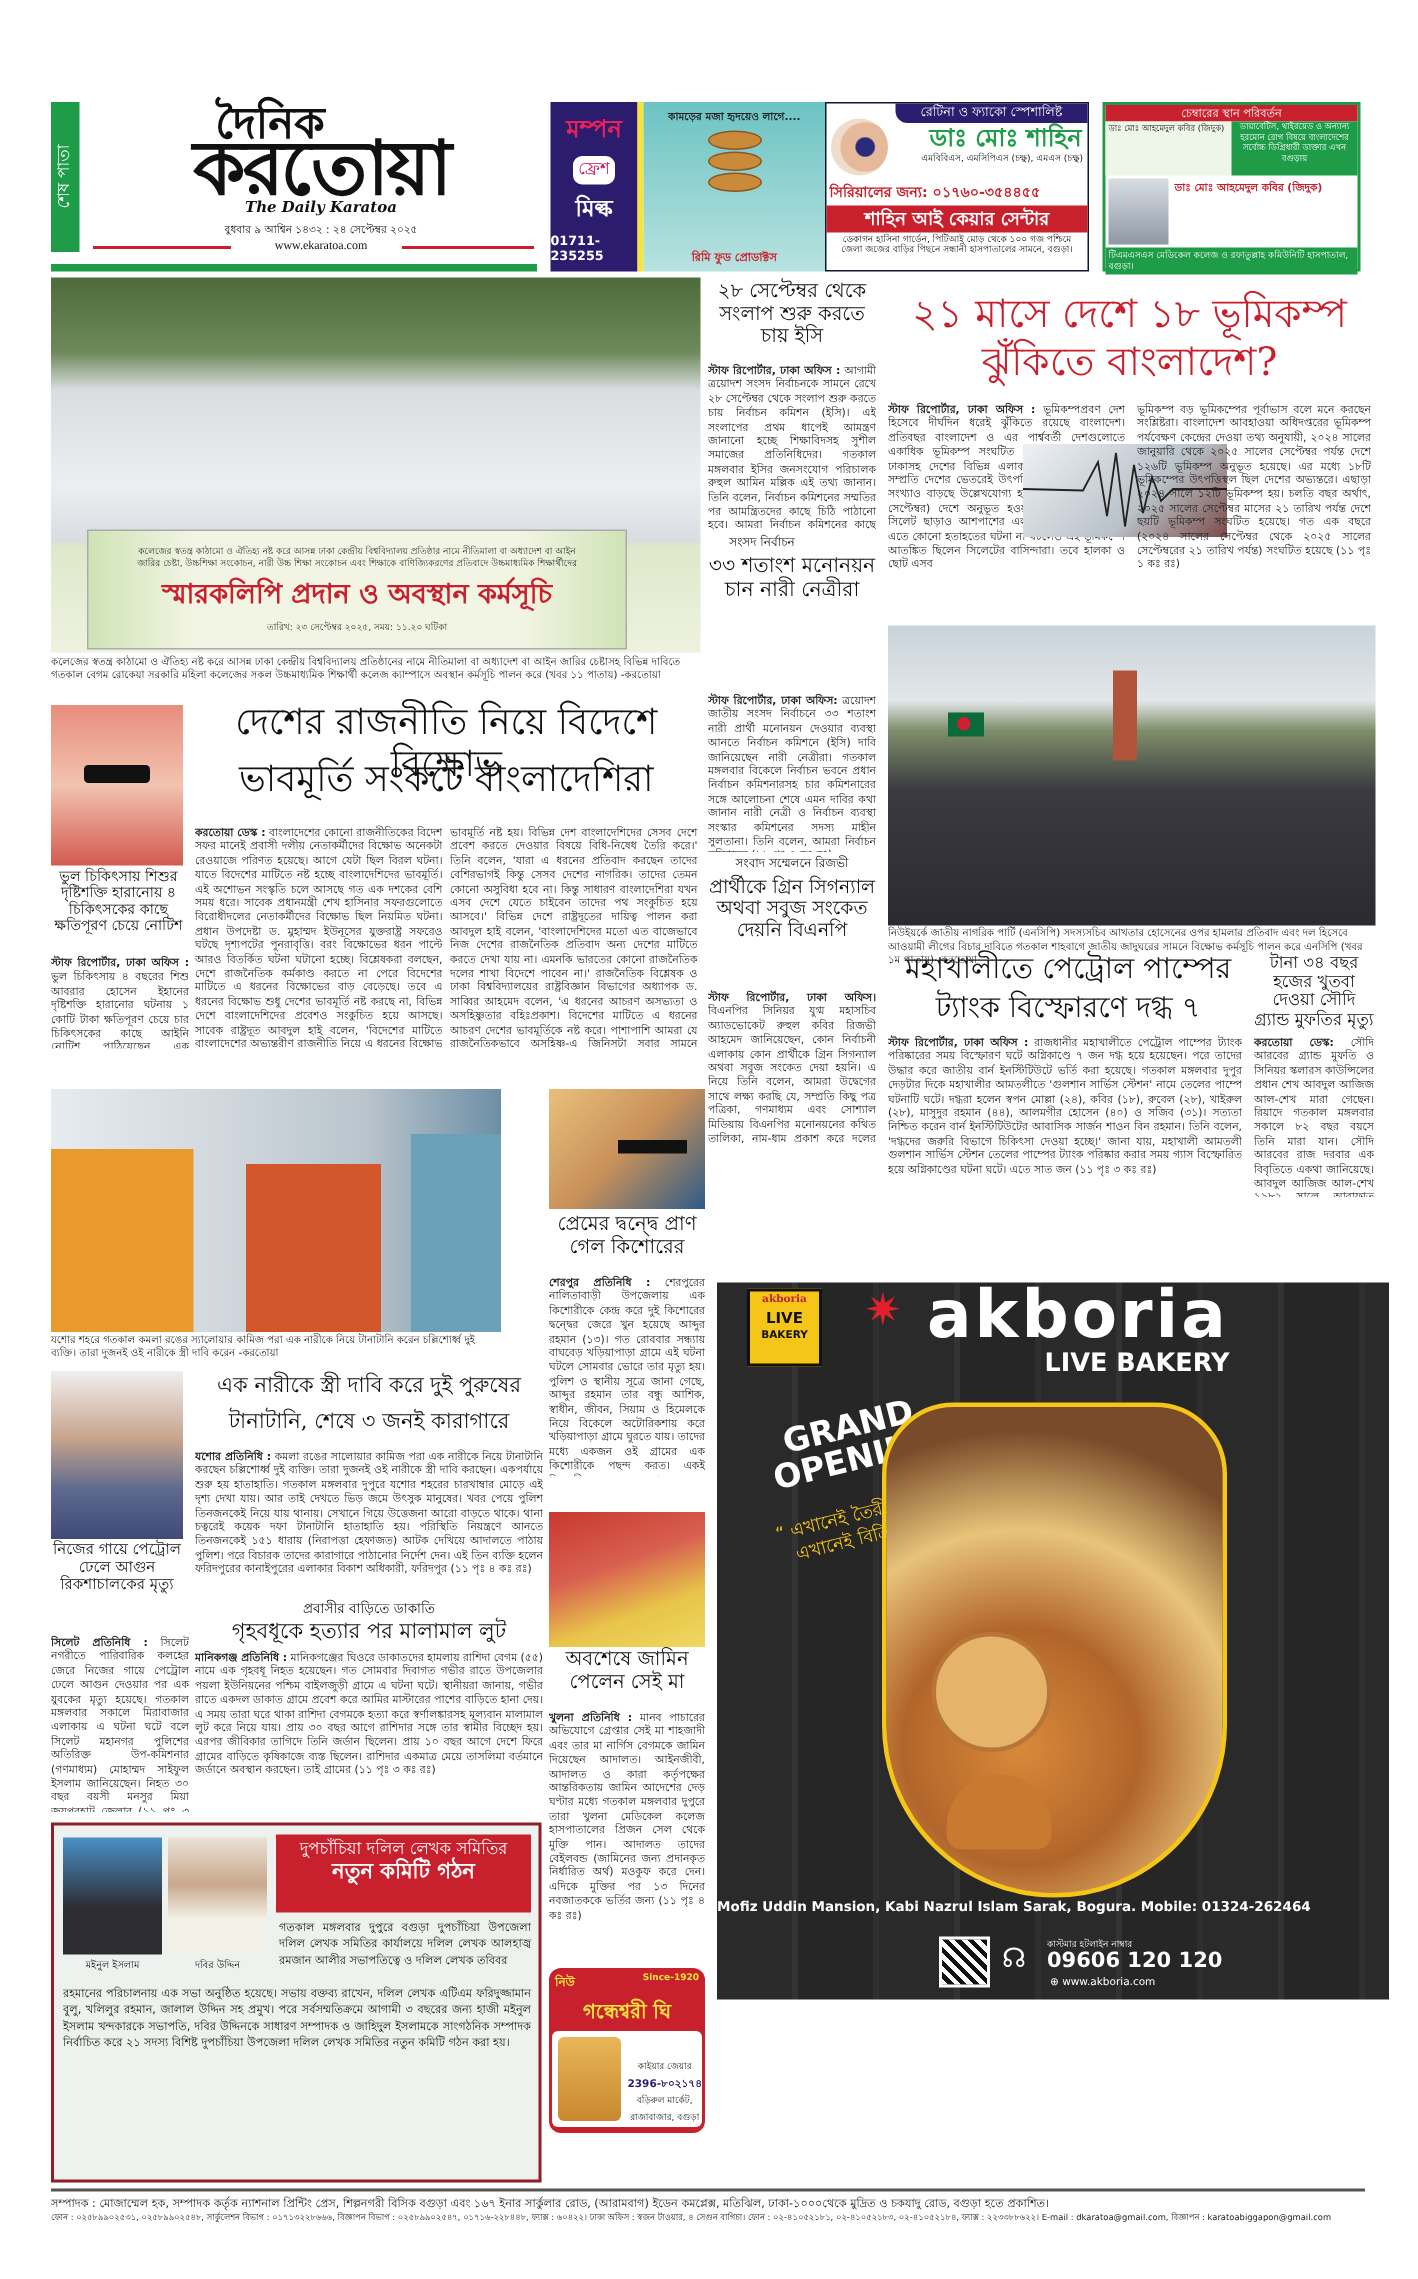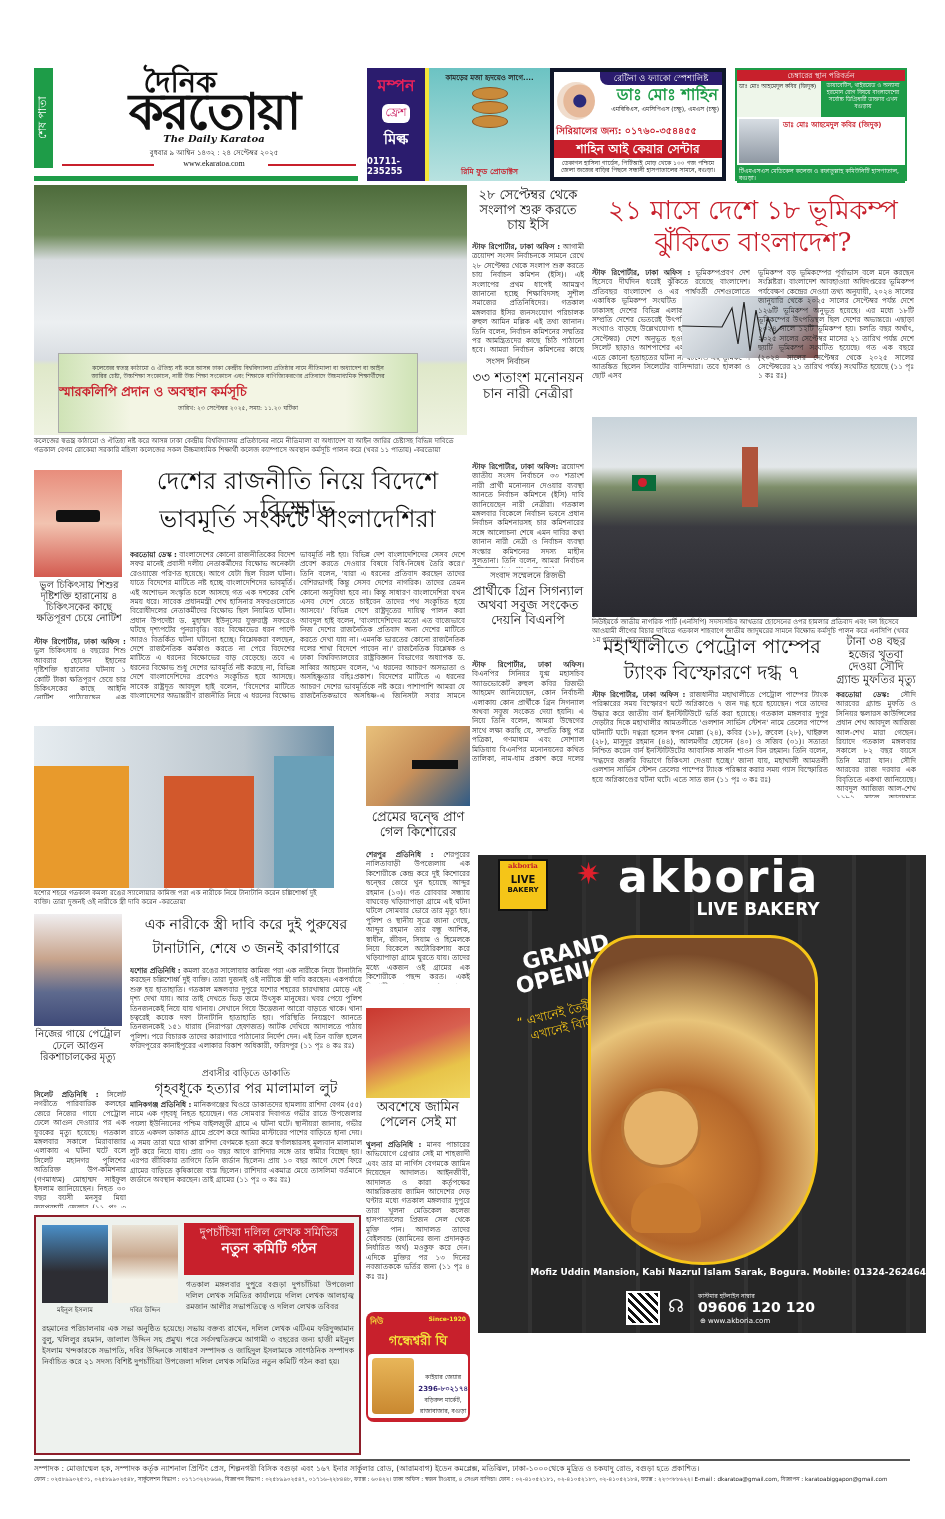--- a/index.html
+++ b/index.html
@@ -21,34 +21,34 @@
 .greenbar{left:34px;top:176px;width:324px;height:5px;background:#1e9c48}
 
 .ad1{left:367px;top:68px;width:183px;height:113px;display:flex}
 .ad1 .l{width:58px;background:#2b1c6e;color:#fff;display:flex;flex-direction:column;align-items:center;justify-content:space-around;padding:3px 0}
 .ad1 .l .a{font-size:16px;font-weight:bold;color:#e8215a}
 .ad1 .l .b{font-size:11px;background:#fff;color:#c8175c;border-radius:6px;padding:0 4px;font-weight:normal}
 .ad1 .l .c{font-size:15px;font-weight:bold}
 .ad1 .l .d{font-size:8.5px;font-weight:bold}
 .ad1 .r{flex:1;background:linear-gradient(#6cc3c3,#b8e2e0);position:relative;text-align:center;font-size:7px;color:#222}
 .cookie{width:36px;height:13px;border-radius:50%;background:#c98a3a;border:1px solid #8d5520;margin:1px auto}
-.ad2{left:550px;top:68px;width:176px;height:113px;border:4px solid #0f172a;font-size:6px}
+.ad2{left:550px;top:68px;width:176px;height:113px;border:1px solid #0f172a;font-size:6px}
 .ad2 .t{background:#2b1c6e;color:#fff;font-size:8.5px;text-align:center;border-radius:0 0 0 8px;margin-left:46px;height:13px;line-height:13px}
 .ad2 .n{color:#1e9c48;font-size:16px;font-weight:bold;text-align:right;padding-right:4px;line-height:20px}
 .ad2 .s{color:#c8202c;font-size:9.5px;font-weight:bold;padding-left:2px}
 .ad2 .c{background:#c8202c;color:#fff;font-size:12px;font-weight:bold;text-align:center;height:18px;line-height:18px;margin:1px 0}
 .eye{position:absolute;left:3px;top:10px;width:38px;height:38px;border-radius:50%;background:radial-gradient(circle at 60% 50%,#2a2a7a 0 6px,#e6b99a 7px 16px,#f0dccc 17px)}
 .ad3{left:735px;top:68px;width:172px;height:113px;border:2px solid #1e9c48;font-size:5.6px;background:#fff}
 .ad3 .t{background:#c8202c;color:#fff;text-align:center;font-size:7.5px;height:11px;line-height:11px}
 .ad3 .g{background:#1e9c48;color:#fff;padding:1px 3px;line-height:7px}
 
 .leadphoto{left:34px;top:185px;width:433px;height:250px;background:linear-gradient(180deg,#4d6b3b 0%,#6e8a5a 20%,#d9dde0 30%,#eceff1 55%,#d9dde2 70%,#dfe8c9 72%,#eef2e0 100%)}
 .banner{position:absolute;left:24px;top:168px;width:360px;height:80px;background:linear-gradient(90deg,#cfe3b6,#f3f5e4 20%,#f3f5e4 80%,#cfe3b6);border:1px solid #aaa}
 .banner .sm{font-size:6px;text-align:center;padding:10px 30px 2px;line-height:8px;color:#333}
-.banner .big{font-size:13px;color:#c8202c;font-weight:bold;text-align:left;font-family:"DejaVu Serif",serif}
+.banner .big{font-size:18px;color:#c8202c;font-weight:bold;text-align:center;font-family:"DejaVu Serif",serif}
 .banner .dt{font-size:6px;text-align:center;color:#333}
 
 .rule{background:#555}
 .ad-akb{left:478px;top:855px;width:448px;height:478px;background:repeating-linear-gradient(90deg,#2a2a2a 0 50px,#333 50px 54px,#262626 54px 104px,#2f2f2f 104px 108px)}
 .ad-ghee{left:366px;top:1312px;width:104px;height:110px;background:#c8202c;border-radius:8px;color:#fff;font-size:6px;overflow:hidden}
 .box-dupc{left:34px;top:1215px;width:327px;height:240px;border:2px solid #8e1e2a;background:#eef2ee}
 .footer{left:34px;top:1464px;width:876px;font-size:6.8px;line-height:10px;color:#222}
 </style>
 </head>
 <body>
@@ -232,21 +232,21 @@
     <div>OPENING</div>
   </div>
   <div style="position:absolute;left:40px;top:150px;transform:rotate(-14deg);color:#f5c518;font-size:12px;line-height:16px">
     <div>“ এখানেই তৈরী</div>
     <div style="padding-left:10px">এখানেই বিক্রি”</div>
   </div>
   <div style="position:absolute;left:110px;top:80px;width:230px;height:330px;border:3px solid #f5c518;border-radius:50px 50px 120px 120px;background:radial-gradient(circle at 40% 70%,#d88a3a,#b2652a 30%,#e8c47a 55%,#7a4b2a 80%)">
     <div style="position:absolute;left:30px;top:150px;width:80px;height:80px;border-radius:50%;background:#e6b36a;border:3px solid #b77638"></div>
     <div style="position:absolute;left:40px;top:245px;width:70px;height:50px;border-radius:35px 35px 10px 10px;background:#c87a30"></div>
   </div>
-  <div style="position:absolute;left:0;top:412px;width:448px;text-align:right;color:#fff;font-size:9px;font-weight:bold">Mofiz Uddin Mansion, Kabi Nazrul Islam Sarak, Bogura. Mobile: 01324-262464</div>
+  <div style="position:absolute;left:0;top:412px;width:448px;text-align:left;color:#fff;font-size:9px;font-weight:bold">Mofiz Uddin Mansion, Kabi Nazrul Islam Sarak, Bogura. Mobile: 01324-262464</div>
   <div style="position:absolute;left:148px;top:436px;width:34px;height:34px;background:repeating-linear-gradient(45deg,#fff 0 3px,#111 3px 6px);border:2px solid #fff"></div>
   <div style="position:absolute;left:190px;top:440px;color:#fff;font-size:18px">☊</div>
   <div style="position:absolute;left:220px;top:436px;color:#fff;font-size:6px">কাস্টমার হটলাইন নাম্বার</div>
   <div style="position:absolute;left:220px;top:444px;color:#fff;font-size:14px;font-weight:bold">09606 120 120</div>
   <div style="position:absolute;left:222px;top:462px;color:#fff;font-size:7px"><span>⊕</span> <span>www.akboria.com</span></div>
 </div>
 
 <div class="abs rule" style="left:34px;top:1459px;width:876px;height:2px"></div>
 <div class="abs footer">
   <div style="white-space:nowrap;overflow:hidden;font-size:7.5px">সম্পাদক : মোজাম্মেল হক, সম্পাদক কর্তৃক ন্যাশনাল প্রিন্টিং প্রেস, শিল্পনগরী বিসিক বগুড়া এবং ১৬৭ ইনার সার্কুলার রোড, (আরামবাগ) ইডেন কমপ্লেক্স, মতিঝিল, ঢাকা-১০০০থেকে মুদ্রিত ও চকযাদু রোড, বগুড়া হতে প্রকাশিত।</div>

